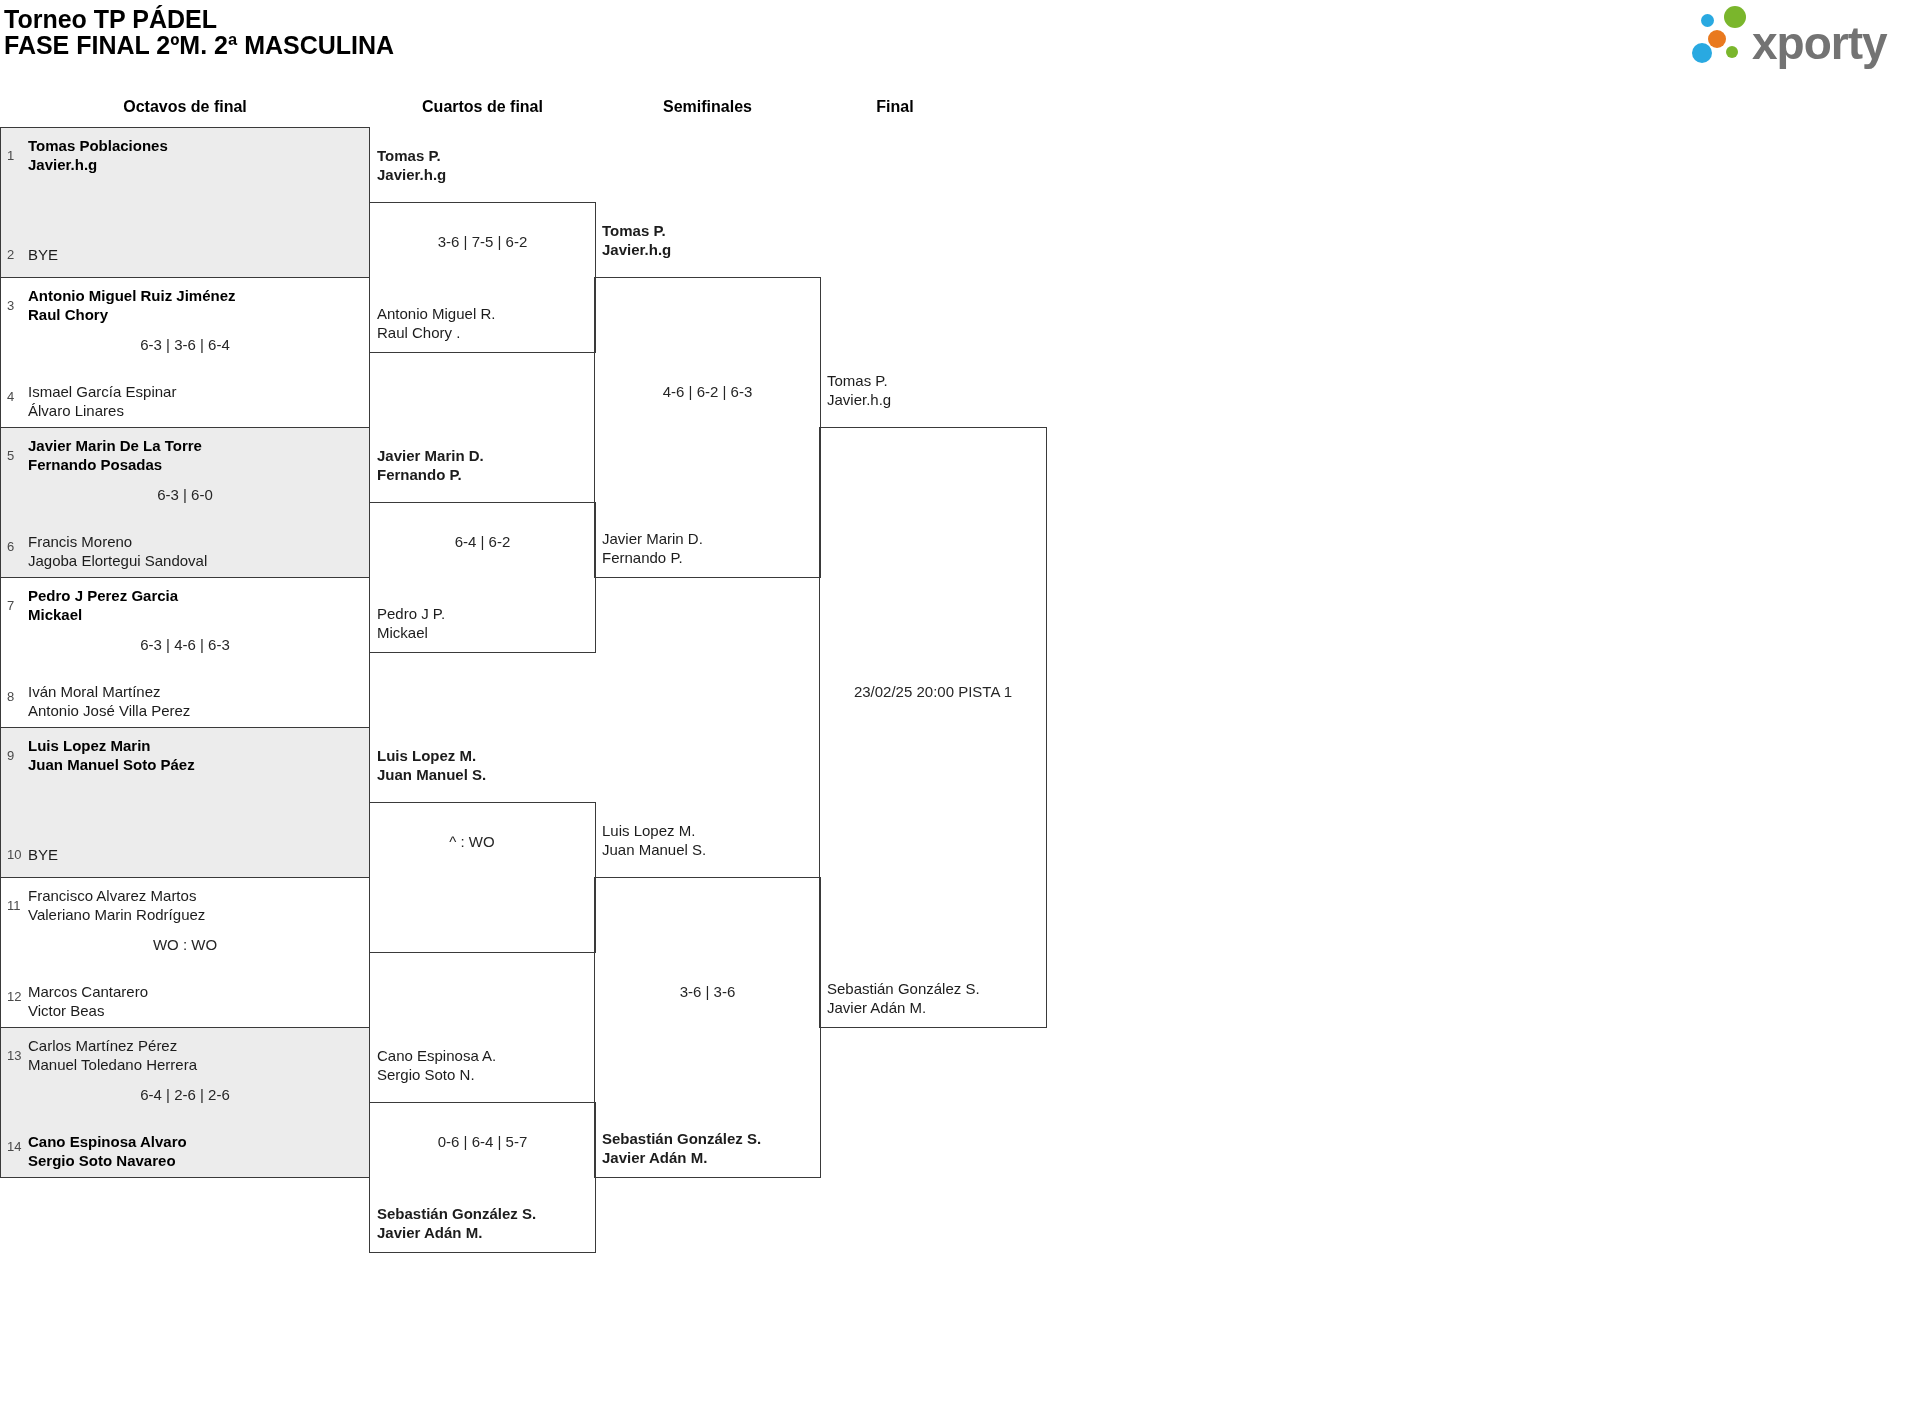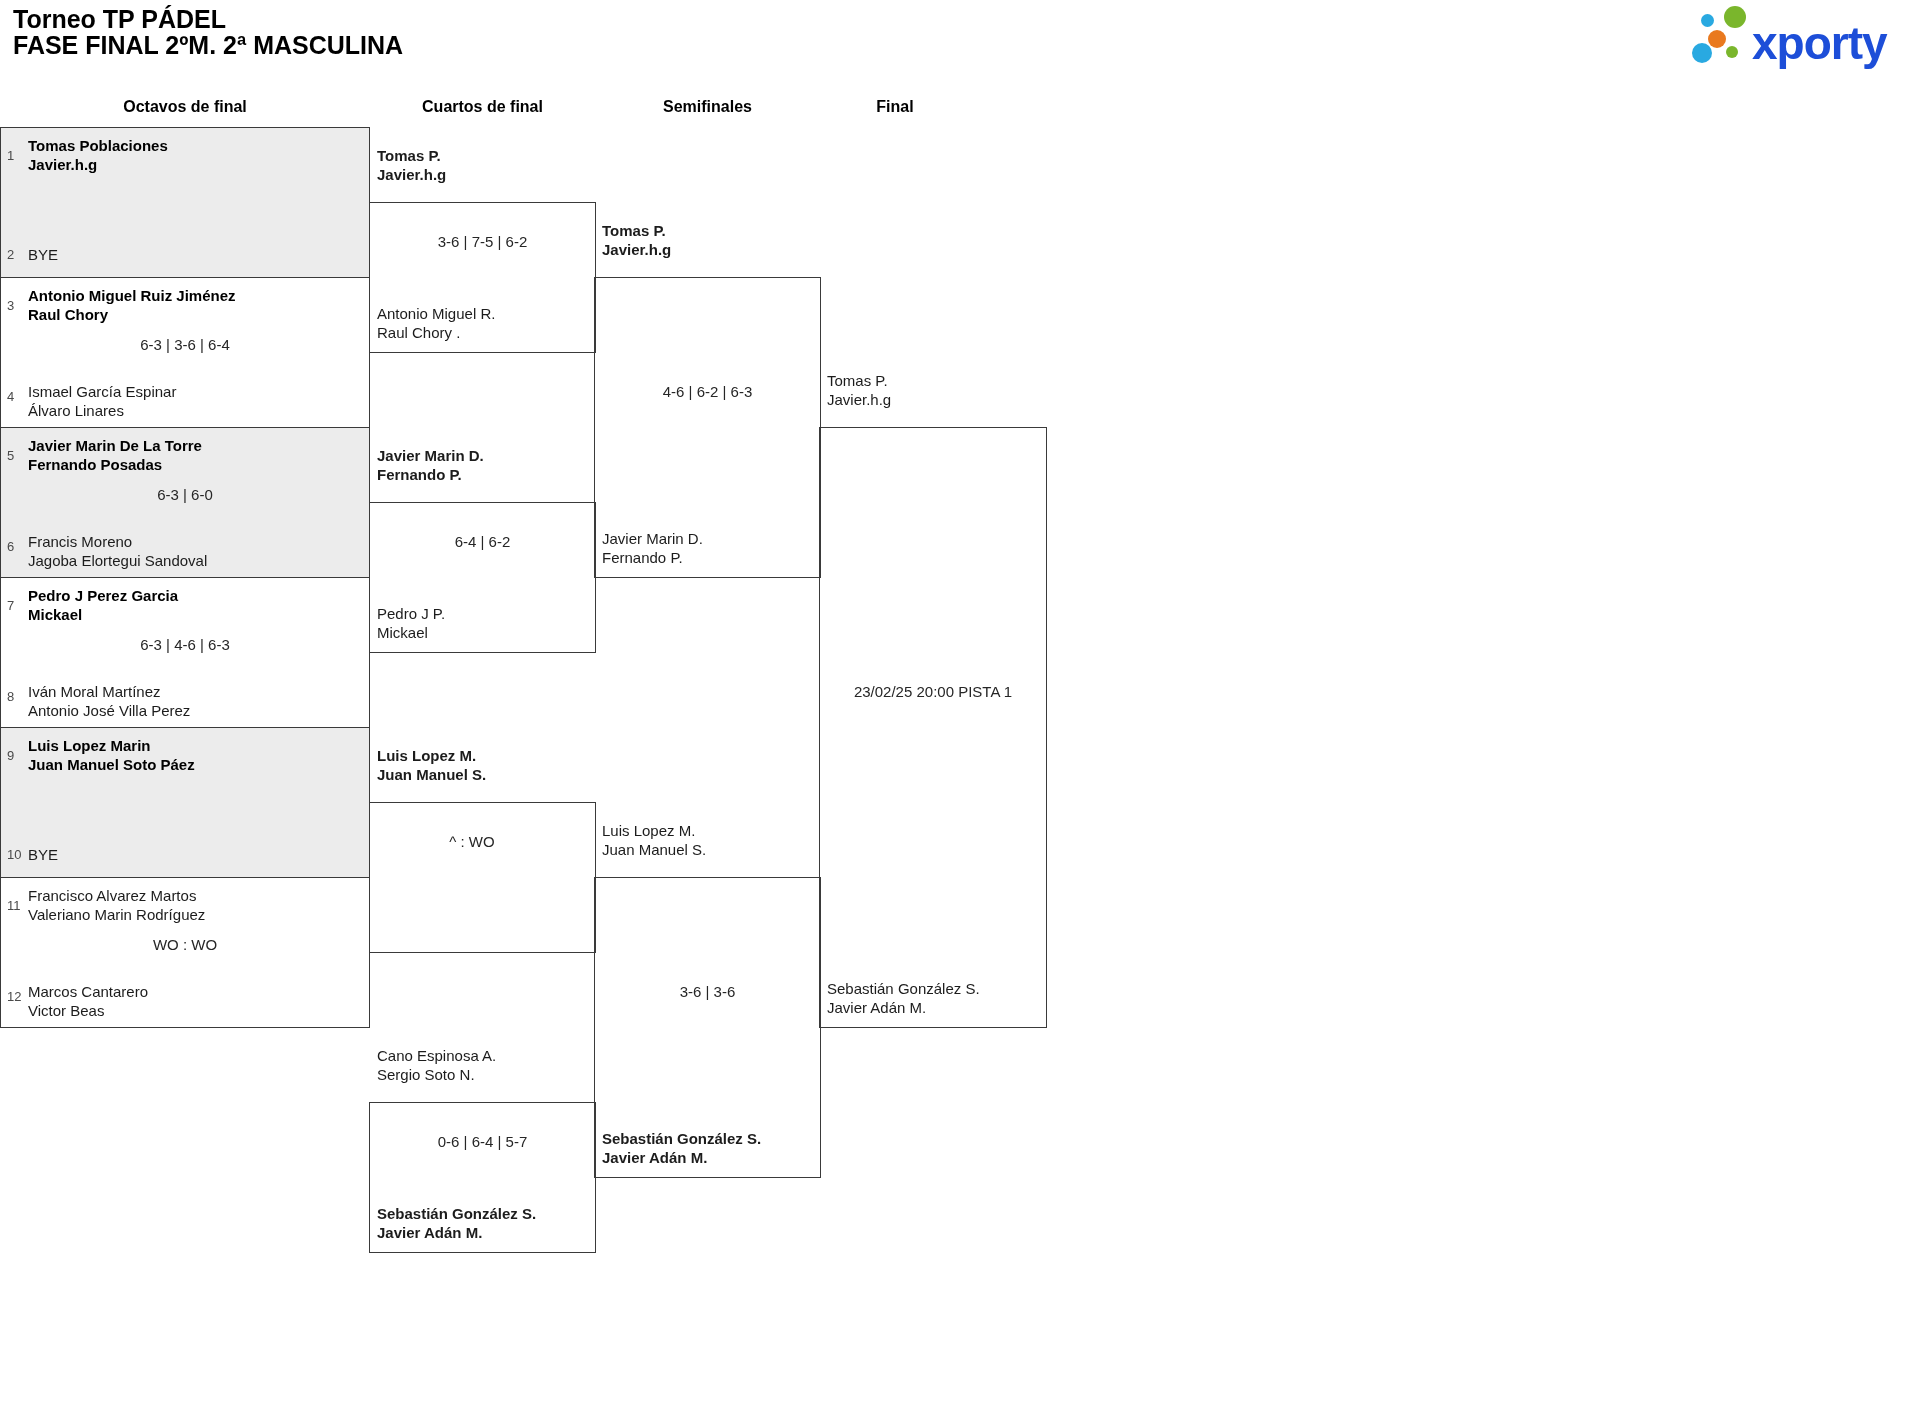--- a/index.html
+++ b/index.html
@@ -1,19 +1,19 @@
 <!DOCTYPE html>
 <html><head>
 <meta charset="utf-8">
 <style>
   html,body{margin:0;padding:0;background:#ffffff;}
   body{width:1920px;height:1426px;position:relative;font-family:"Liberation Sans","DejaVu Sans",sans-serif;-webkit-font-smoothing:antialiased;}
   .page{position:absolute;left:0;top:0;width:1920px;height:1426px;overflow:hidden;background:#fff;}
 
-  .title{position:absolute;left:13px;font-size:25px;font-weight:700;color:#000;line-height:28px;white-space:nowrap;}
+  .title{position:absolute;left:4px;font-size:25px;font-weight:700;color:#000;line-height:28px;white-space:nowrap;}
   .title.l1{top:5px;}
   .title.l2{top:31px;}
 
   .rh{position:absolute;top:97px;text-align:center;font-size:16px;font-weight:700;color:#000;line-height:20px;}
 
   
   .mbox{position:absolute;left:0;width:370px;height:151px;border:1px solid #3a3a3a;background:#fff;box-sizing:border-box;}
   .mbox.gray{background:#ececec;}
   .team{position:absolute;left:27px;right:6px;font-size:15px;line-height:19px;color:#1c1c1c;}
   .bold{font-weight:700;color:#000;}
@@ -36,21 +36,21 @@
 
   <div class="title l1">Torneo TP PÁDEL</div>
   <div class="title l2">FASE FINAL 2ºM. 2ª MASCULINA</div>
 
   <div>
     <span class="dot" style="left: 1701px; top: 14px; width: 13px; height: 13px; background: rgb(41, 169, 225);"></span>
     <span class="dot" style="left: 1724px; top: 6px; width: 22px; height: 22px; background: rgb(122, 182, 44);"></span>
     <span class="dot" style="left: 1708px; top: 30px; width: 18px; height: 18px; background: rgb(233, 121, 30);"></span>
     <span class="dot" style="left: 1692px; top: 43px; width: 20px; height: 20px; background: rgb(41, 169, 225);"></span>
     <span class="dot" style="left: 1726px; top: 46px; width: 12px; height: 12px; background: rgb(122, 182, 44);"></span>
-    <span class="brand" style="color: #1d4ed8;">xporty</span>
+    <span class="brand" style="color: #737373;">xporty</span>
   </div>
 
   <div class="rh" style="left:0;width:370px">Octavos de final</div>
   <div class="rh" style="left:369px;width:227px">Cuartos de final</div>
   <div class="rh" style="left:594px;width:227px">Semifinales</div>
   <div class="rh" style="left:781px;width:228px">Final</div>
 
   <div class="mbox gray" style="top:127px">
     <span class="seed" style="top:19px">1</span>
     <div class="team bold" style="top:8px">
@@ -126,20 +126,33 @@
       <div>Valeriano Marin Rodríguez</div>
     </div>
     <div class="mscore">WO : WO</div>
     <span class="seed" style="top:110px">12</span>
     <div class="team" style="top:104px">
       <div>Marcos Cantarero</div>
       <div>Victor Beas</div>
     </div>
   </div>
 
+  <div class="mbox gray" style="top:1027px">
+    <span class="seed" style="top:19px">13</span>
+    <div class="team" style="top:8px">
+      <div>Carlos Martínez Pérez</div>
+      <div>Manuel Toledano Herrera</div>
+    </div>
+    <div class="mscore">6-4 | 2-6 | 2-6</div>
+    <span class="seed" style="top:110px">14</span>
+    <div class="team bold" style="top:104px">
+      <div>Cano Espinosa Alvaro</div>
+      <div>Sergio Soto Navareo</div>
+    </div>
+  </div>
 
 
   <div class="obox" style="left:369px;top:202px;width:227px;height:151px"></div>
   <div class="lbl bold" style="left:377px;top:146px">
     <div>Tomas P.</div>
     <div>Javier.h.g</div>
   </div>
   <div class="cscore" style="left:369px;top:233px;width:227px">3-6 | 7-5 | 6-2</div>
   <div class="lbl" style="left:377px;top:304px">
     <div>Antonio Miguel R.</div>

